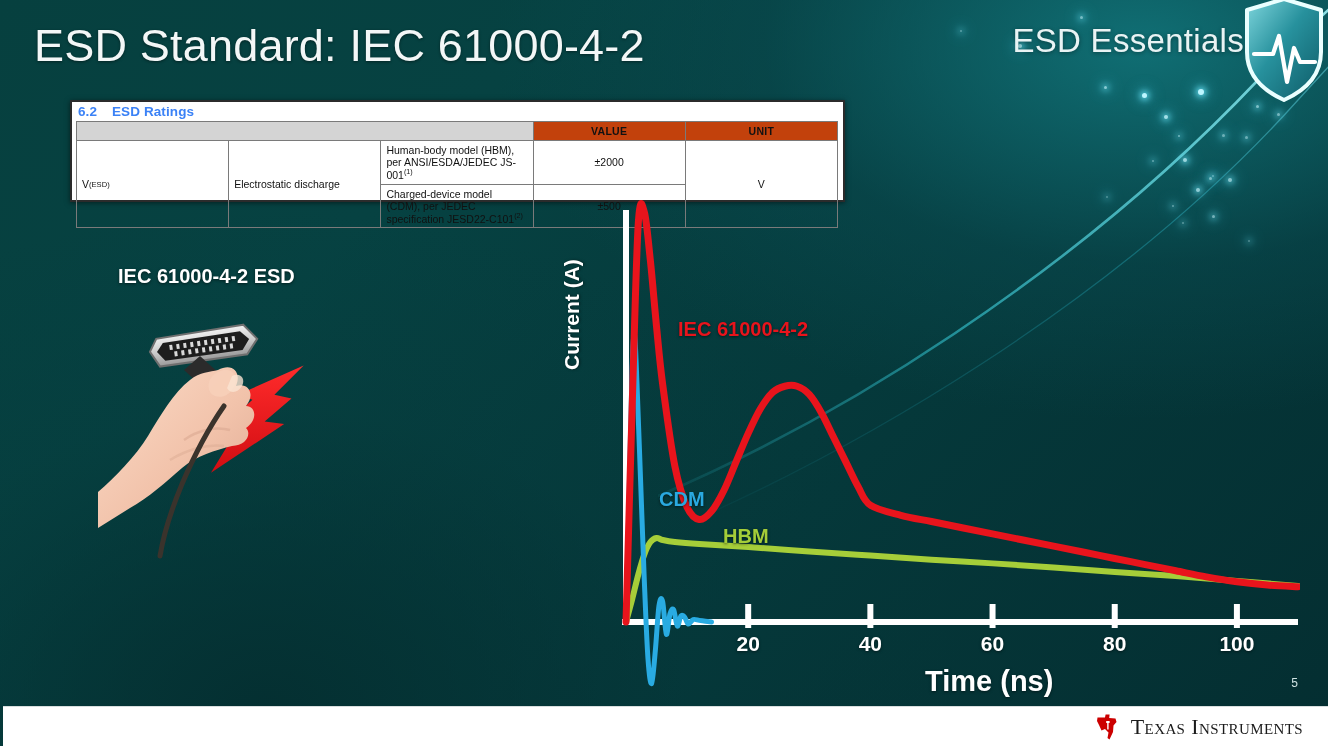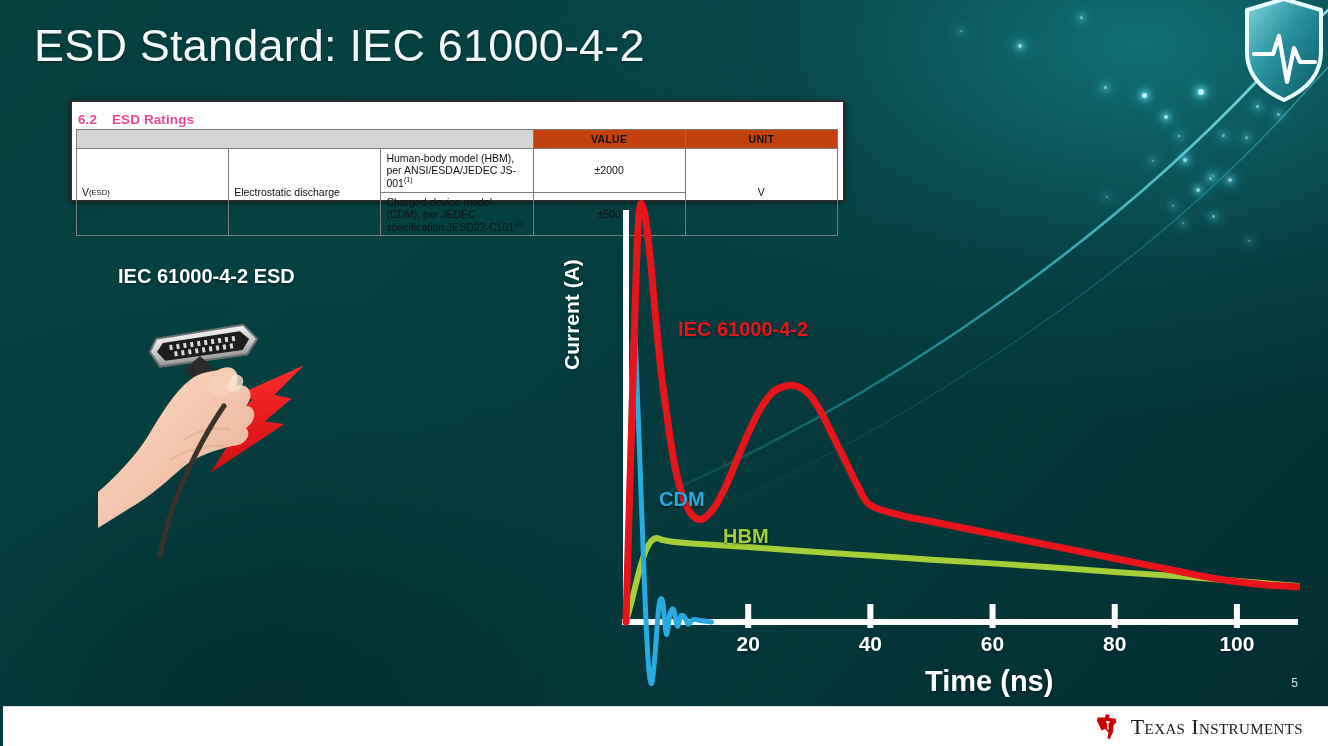--- a/index.html
+++ b/index.html
@@ -49,22 +49,22 @@
   #esd-table-card {
     position:absolute; left:70px; top:100px;
     width:775px; height:102px;
     background:#ffffff;
     border:2px solid #2b2b2b;
     font-family:"Liberation Sans", sans-serif;
     color:#1a1a1a;
     box-shadow:0 1px 5px rgba(0,0,0,.5);
   }
   #esd-table-heading {
-    font-size:13.5px; font-weight:bold; color:#ec4899;
-    padding:2px 0 2px 6px; letter-spacing:.1px;margin-top:8px;
+    font-size:13.5px; font-weight:bold; color:#3b82f6;
+    padding:2px 0 2px 6px; letter-spacing:.1px;
   }
   #esd-table-heading .num { display:inline-block; width:34px; }
   table.rt { border-collapse:collapse; width:762px; margin:0 4px; table-layout:fixed; }
   table.rt td, table.rt th { border:1px solid #7a7a7a; font-size:10.5px; font-weight:normal;
       padding:3px 5px; vertical-align:middle; color:#111; line-height:1.15; }
   table.rt th { background:#c2410c; font-weight:bold; text-align:center; font-size:10.5px; letter-spacing:.3px; }
   td.c-sym { width:64px; text-align:left; font-size:11px; }
   td.c-param { width:168px; text-align:left; font-size:11px; }
   td.c-desc { text-align:left; }
   td.c-val { width:78px; text-align:center; }
@@ -182,20 +182,21 @@
         <stop offset="0%" stop-color="#7fd6dd"></stop>
         <stop offset="45%" stop-color="#27919d"></stop>
         <stop offset="100%" stop-color="#0d5a66"></stop>
       </linearGradient>
     </defs>
     <path d="M42 3 L79 14 L79 56 C79 80 62 95 42 104 C22 95 5 80 5 56 L5 14 Z" fill="url(#shgr)" stroke="#eaffff" stroke-width="4" stroke-linejoin="round"></path>
     <path d="M12 58 L31 58 L37 40 L45 86 L52 52 L58 66 L73 66" fill="none" stroke="#ffffff" stroke-width="4.2" stroke-linejoin="round" stroke-linecap="round"></path>
   </svg>
 
   <div id="slide-title">ESD Standard: IEC 61000-4-2</div>
+  <div id="series-title">ESD Essentials</div>
 
   <div id="esd-table-card">
     <div id="esd-table-heading">
       <span class="num">6.2</span><span>ESD Ratings</span>
     </div>
     <table class="rt">
       <tbody>
           <tr>
         <th colspan="3" style="background:#d4d4d4;"></th>
         <th class="c-val">VALUE</th>

